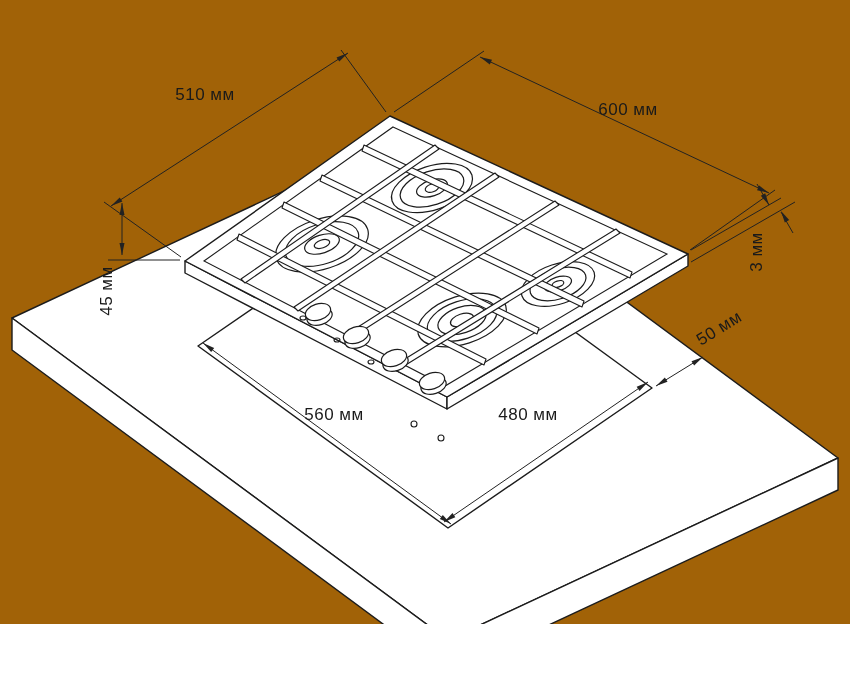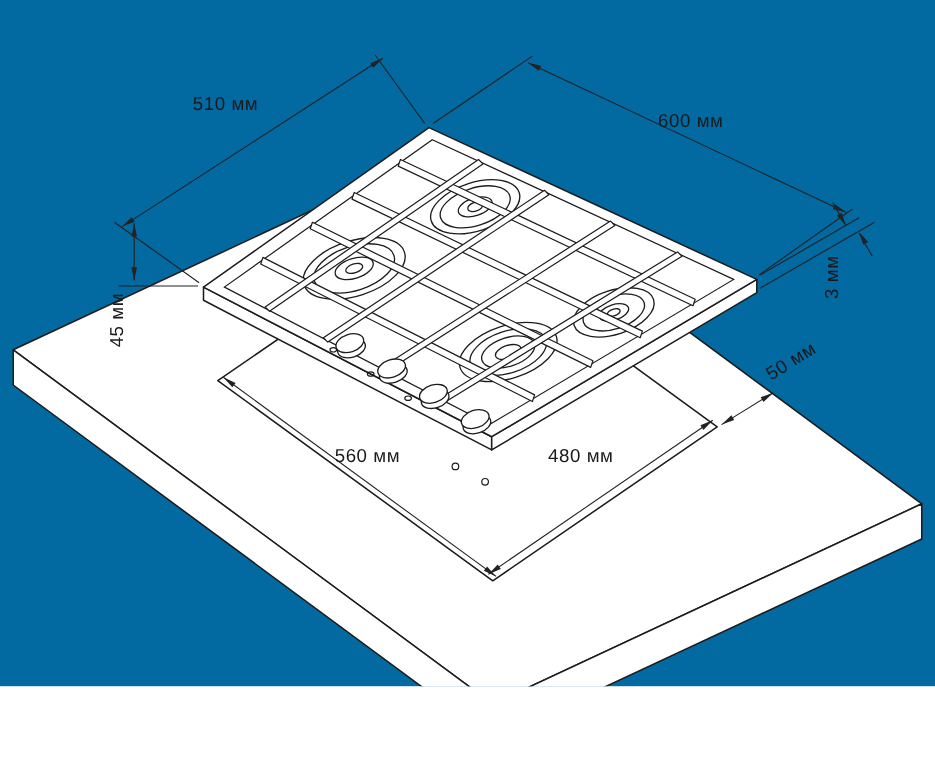--- a/index.html
+++ b/index.html
@@ -1,16 +1,16 @@
 <!DOCTYPE html>
 <html><head>
 <meta charset="utf-8">
 <style>
   html,body{margin:0;padding:0;background:#ffffff;}
-  #page{position:relative;width:850px;height:624px;background:#0369a1;overflow:hidden;
+  #page{position:relative;width:850px;height:624px;background:#a16207;overflow:hidden;
         font-family:"Liberation Sans", sans-serif;}
   svg{display:block;}
   .face{fill:#ffffff;stroke:#1c1c1c;stroke-width:1.4;stroke-linejoin:round;}
   .edge{fill:none;stroke:#1c1c1c;stroke-width:1.4;stroke-linejoin:round;}
   .thin{fill:none;stroke:#1c1c1c;stroke-width:1.1;}
   .ring{fill:#ffffff;stroke:#1c1c1c;stroke-width:1.2;}
   .bar{fill:#ffffff;stroke:#1c1c1c;stroke-width:1.1;stroke-linejoin:round;}
   .dim{fill:none;stroke:#222222;stroke-width:1;}
   .ext{fill:none;stroke:#222222;stroke-width:1;}
   .ah{fill:#222222;stroke:none;}

